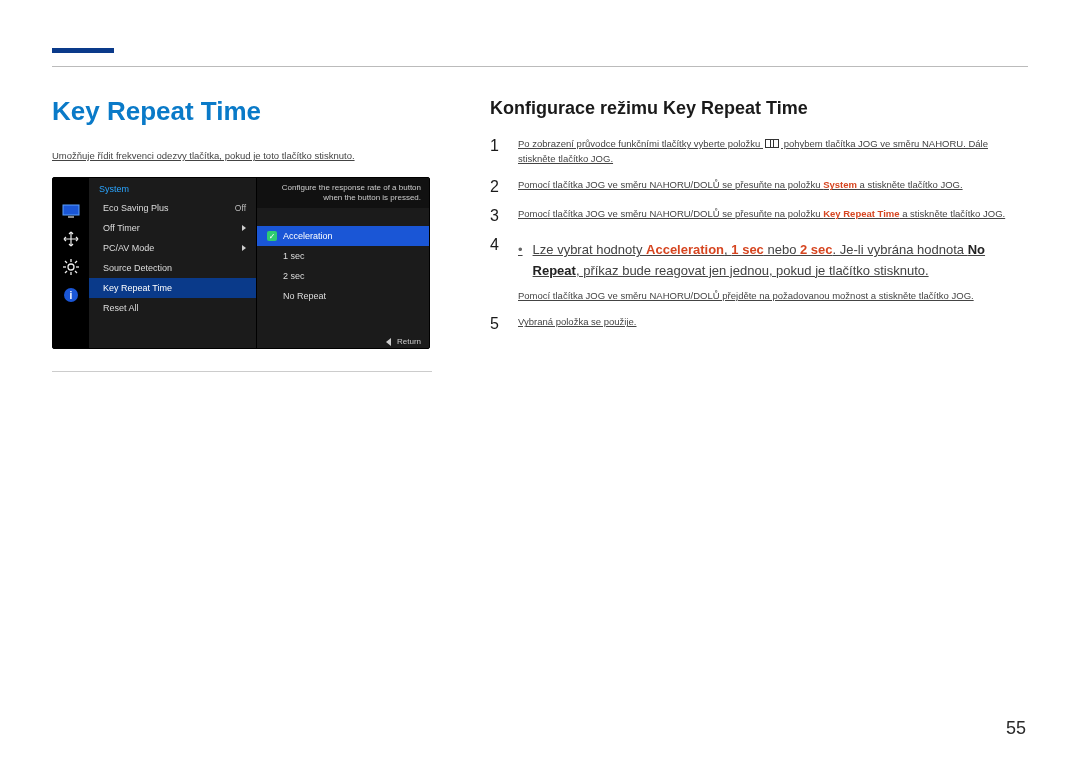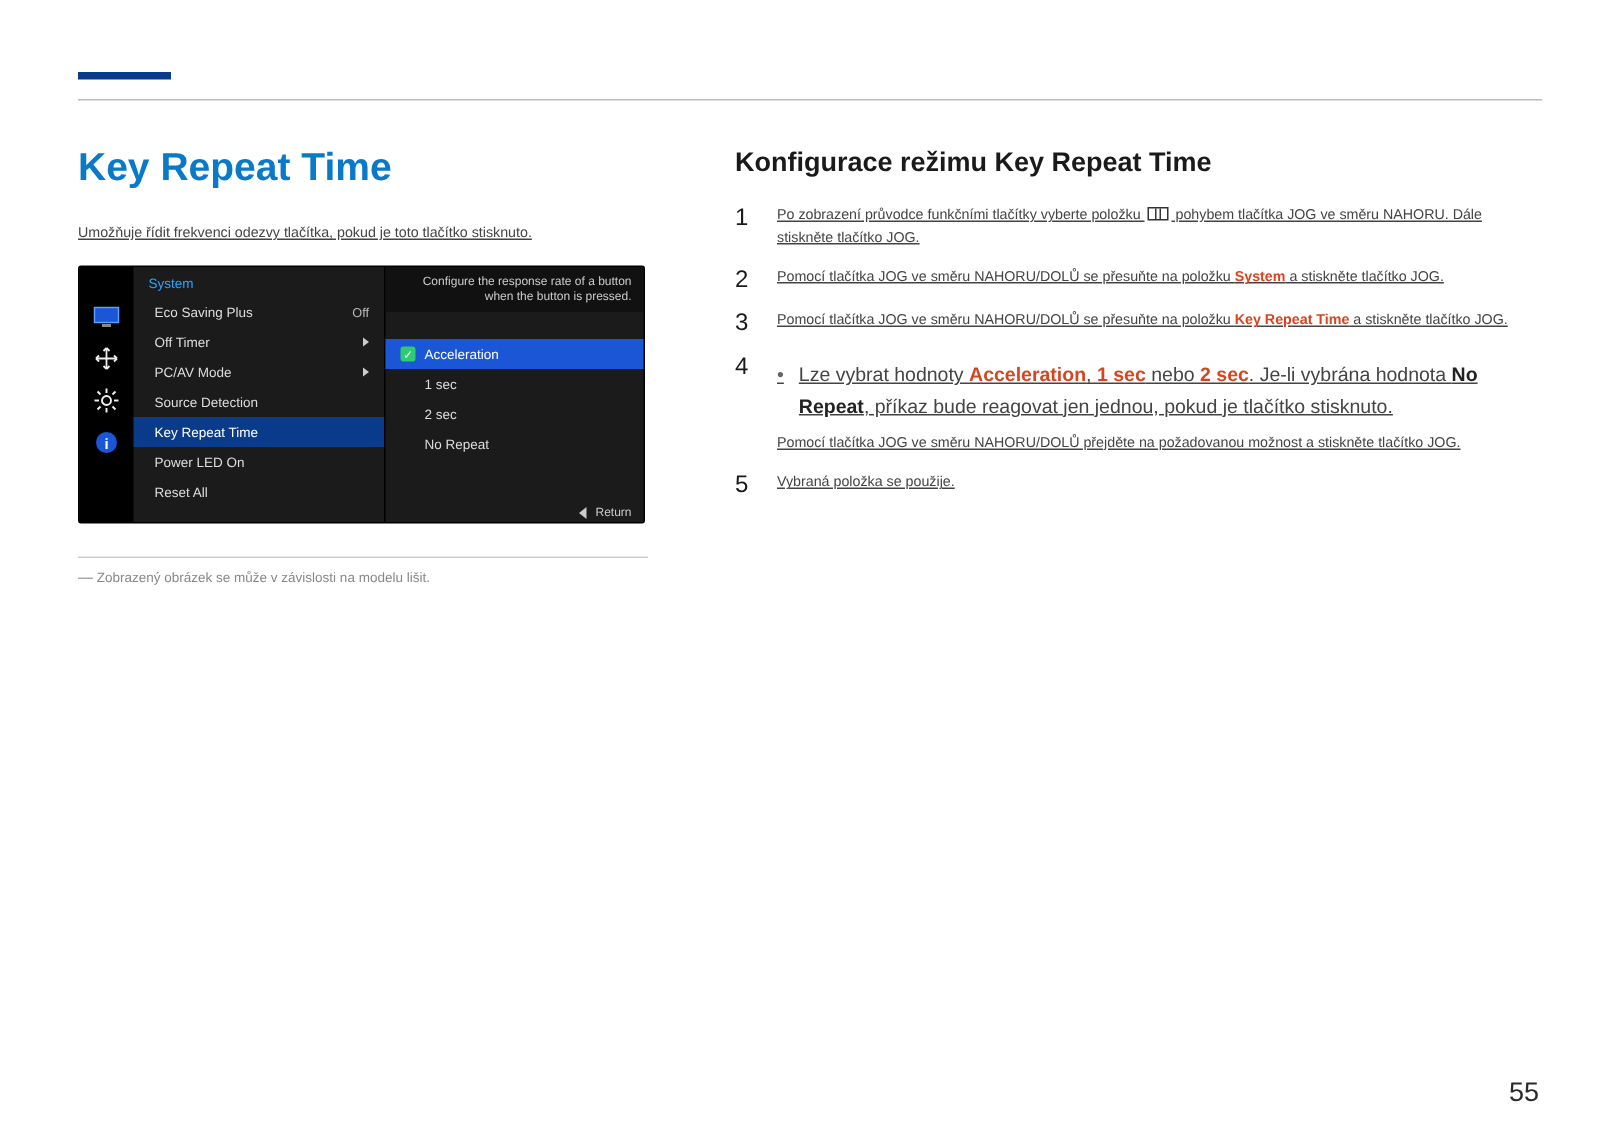--- a/index.html
+++ b/index.html
@@ -281,23 +281,20 @@
             <span>PC/AV Mode</span>
             <span class="tri-right-s"></span>
           </div>
         <div class="osd-row">
             <span>Source Detection</span>
           </div>
         <div class="osd-row sel">
             <span>Key Repeat Time</span>
           </div>
         <div class="osd-row">
-            <span>Power LED On</span>
-          </div>
-        <div class="osd-row">
             <span>Reset All</span>
           </div>
       </div>
 
       <div class="sub">
         <div class="sub-tooltip">Configure the response rate of a button when the button is pressed.</div>
         <div style="height:18px"></div>
         <div class="sub-row sel">
           <span class="check">✓</span>
           <span>Acceleration</span>
@@ -316,21 +313,20 @@
           </div>
       </div>
 
       <div class="osd-footer">
         <span class="tri-left"></span>
         <span>Return</span>
       </div>
     </div>
 
     <hr class="foot-sep">
-    <p class="foot-note"><sup>―</sup> <span>Zobrazený obrázek se může v závislosti na modelu lišit.</span></p>
   </div>
 
   <div class="right">
     <h2 class="sect">Konfigurace režimu Key Repeat Time</h2>
 
     <div class="step">
       <div class="step-num">1</div>
       <div class="step-body">
         <span>Po zobrazení průvodce funkčními tlačítky vyberte položku </span><span class="inline-icon"></span><span> pohybem tlačítka JOG ve směru NAHORU. Dále stiskněte tlačítko JOG.</span>
       </div>

